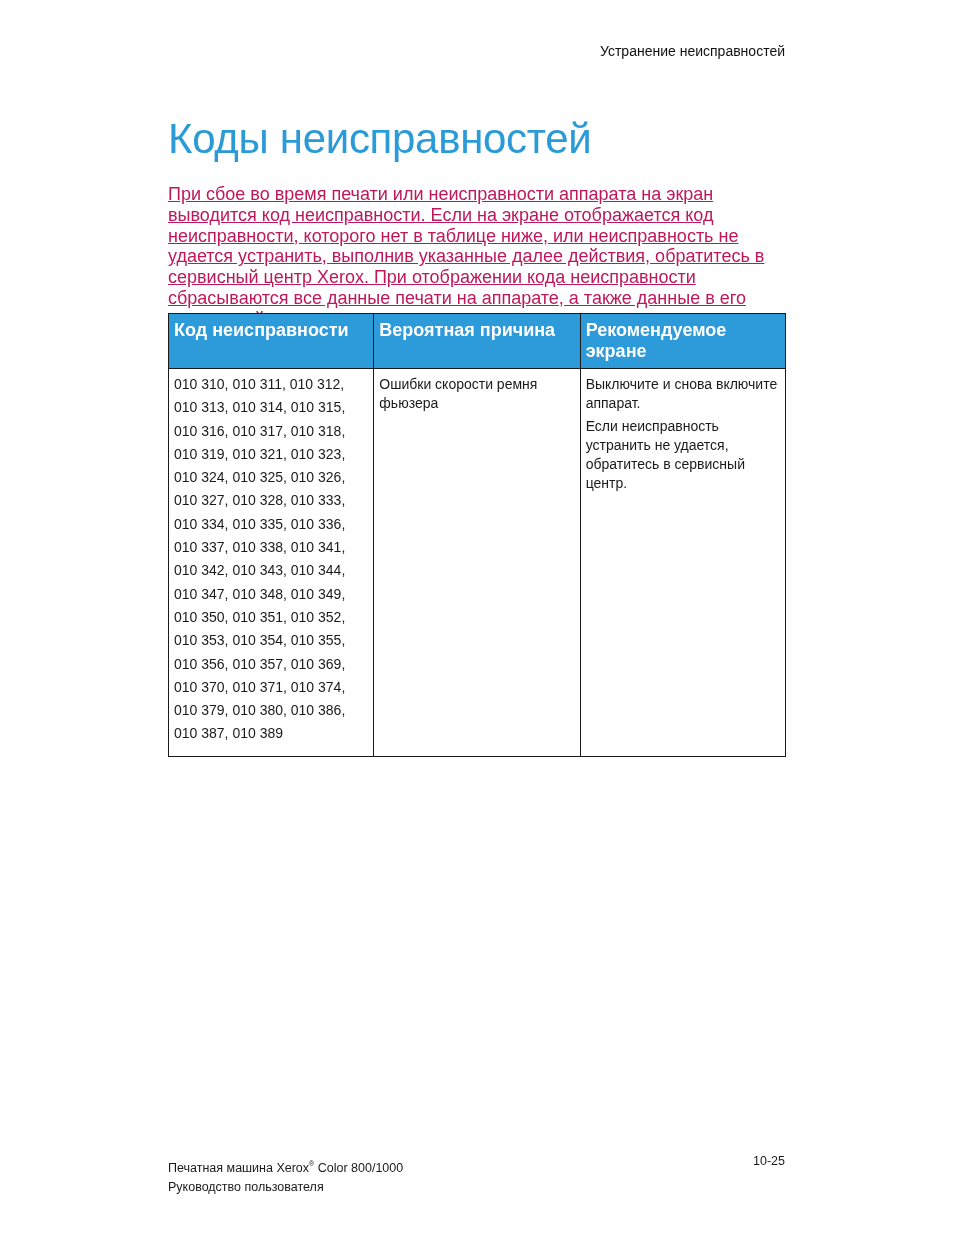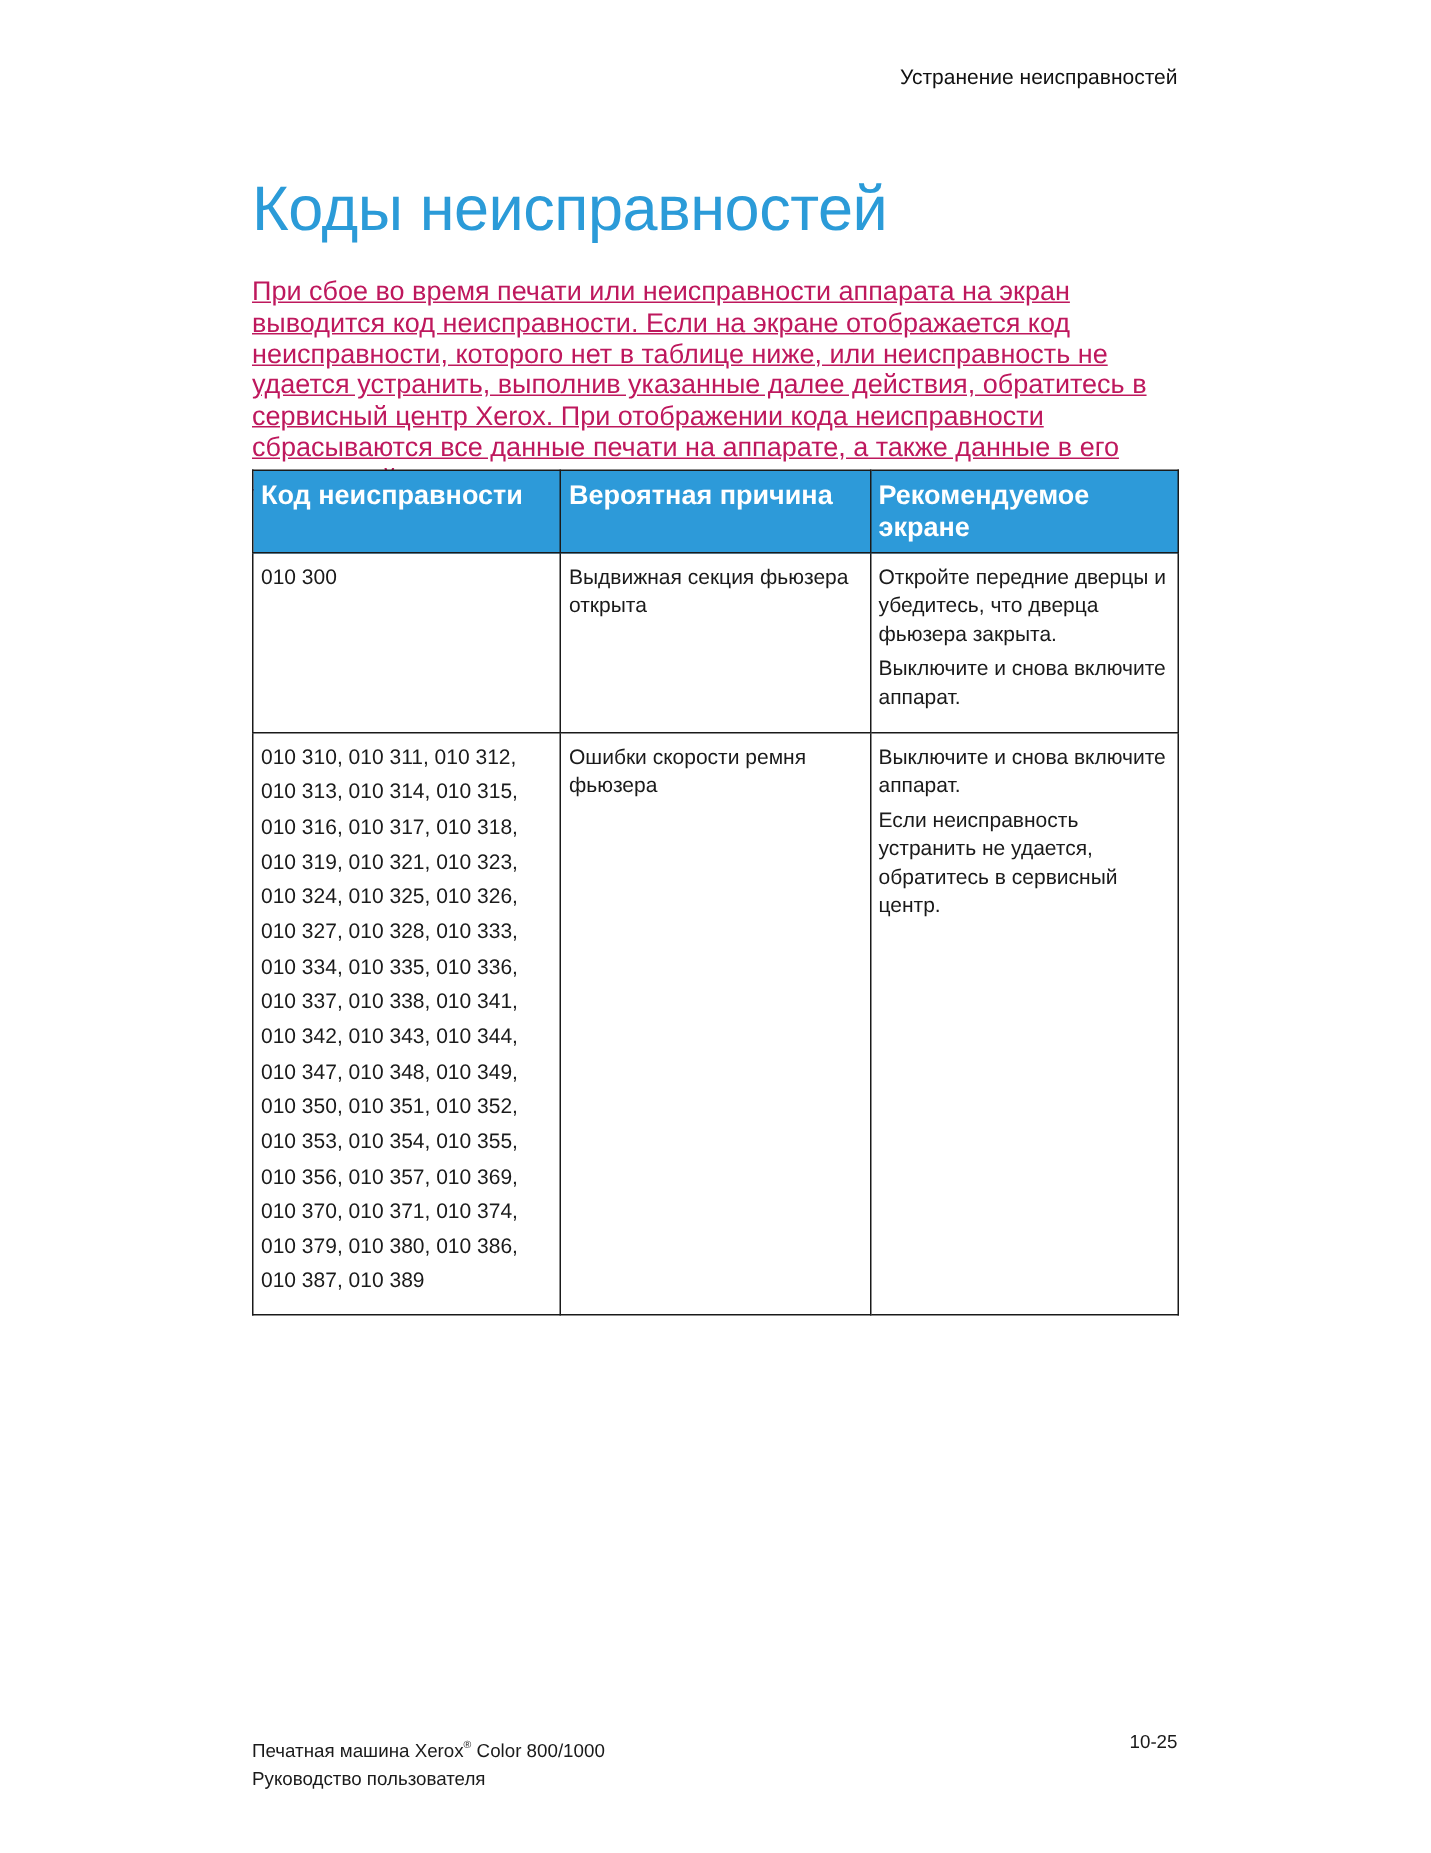--- a/index.html
+++ b/index.html
@@ -35,32 +35,20 @@
       <col class="col3">
     </colgroup>
   <thead>
     <tr>
       <th>Код неисправности</th>
       <th>Вероятная причина</th>
       <th>Рекомендуемое экране</th>
     </tr>
   </thead>
   <tbody>
-    <tr style="height:113px;">
-      <td>
-          <div class="codes-text">010 300</div>
-        </td>
-      <td>
-          <div class="cause">Выдвижная секция фьюзера открыта</div>
-        </td>
-      <td class="sol">
-        <p>Откройте передние дверцы и убедитесь, что дверца фьюзера закрыта.</p>
-        <p>Выключите и снова включите аппарат.</p>
-      </td>
-    </tr>
     <tr style="height:385px;margin-left:16px;">
       <td>
           <div class="codes-text">010 310, 010 311, 010 312, 010 313, 010 314, 010 315, 010 316, 010 317, 010 318, 010 319, 010 321, 010 323, 010 324, 010 325, 010 326, 010 327, 010 328, 010 333, 010 334, 010 335, 010 336, 010 337, 010 338, 010 341, 010 342, 010 343, 010 344, 010 347, 010 348, 010 349, 010 350, 010 351, 010 352, 010 353, 010 354, 010 355, 010 356, 010 357, 010 369, 010 370, 010 371, 010 374, 010 379, 010 380, 010 386, 010 387, 010 389</div>
         </td>
       <td>
           <div class="cause">Ошибки скорости ремня фьюзера</div>
         </td>
       <td class="sol">
         <p>Выключите и снова включите аппарат.</p>
         <p>Если неисправность устранить не удается, обратитесь в сервисный центр.</p>

